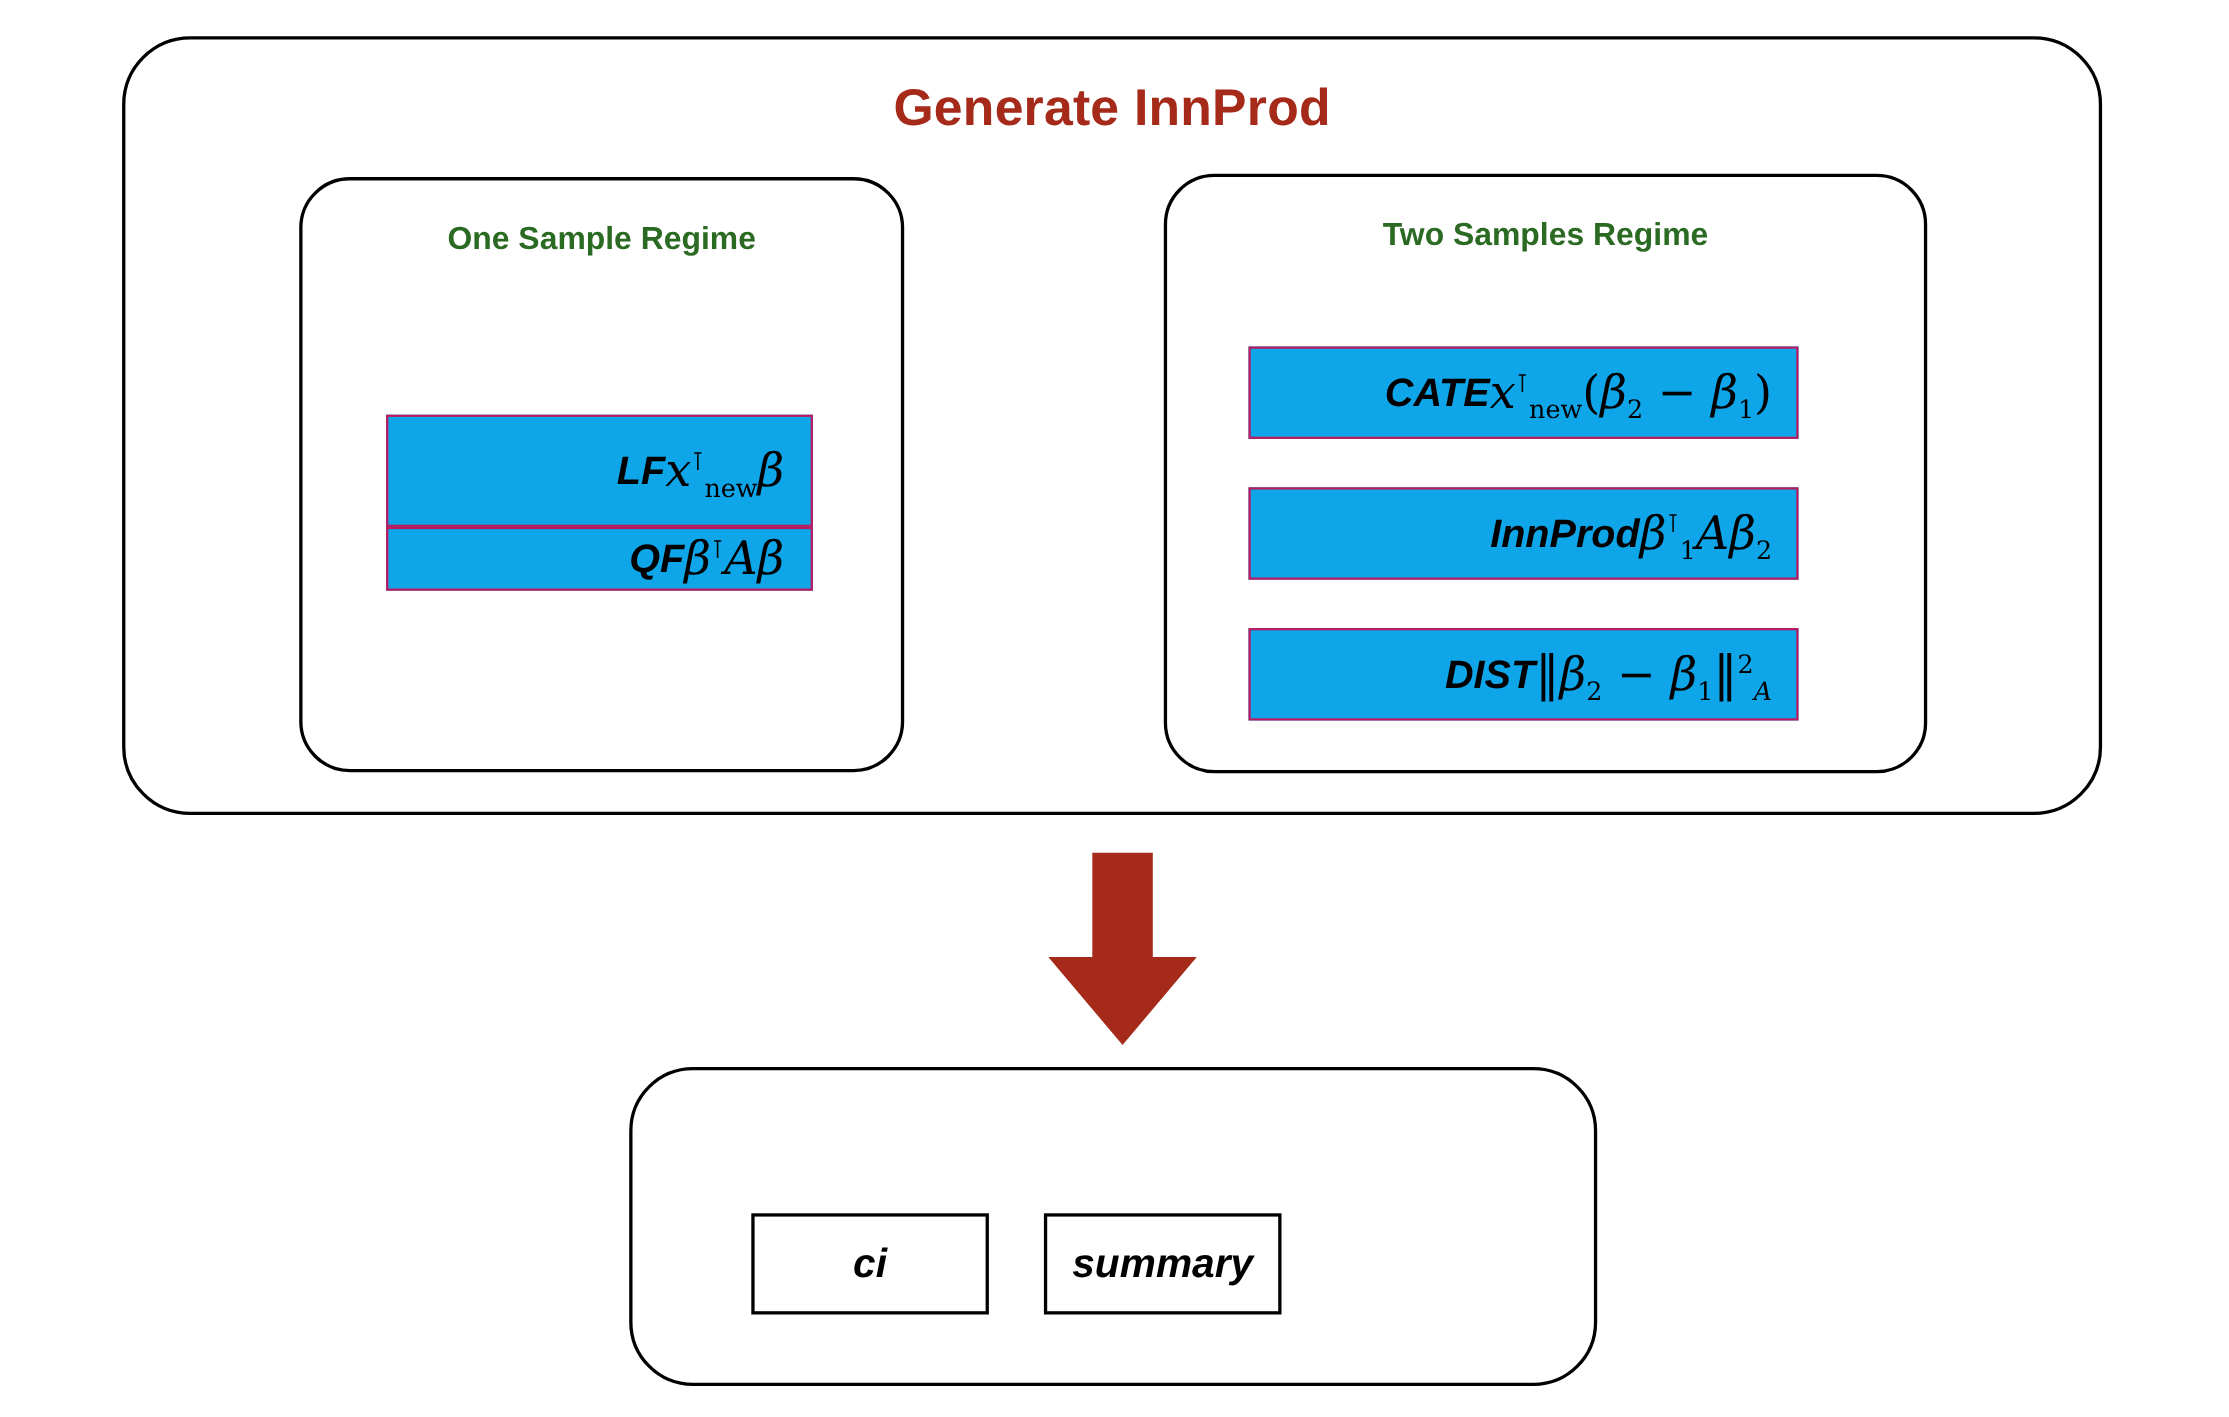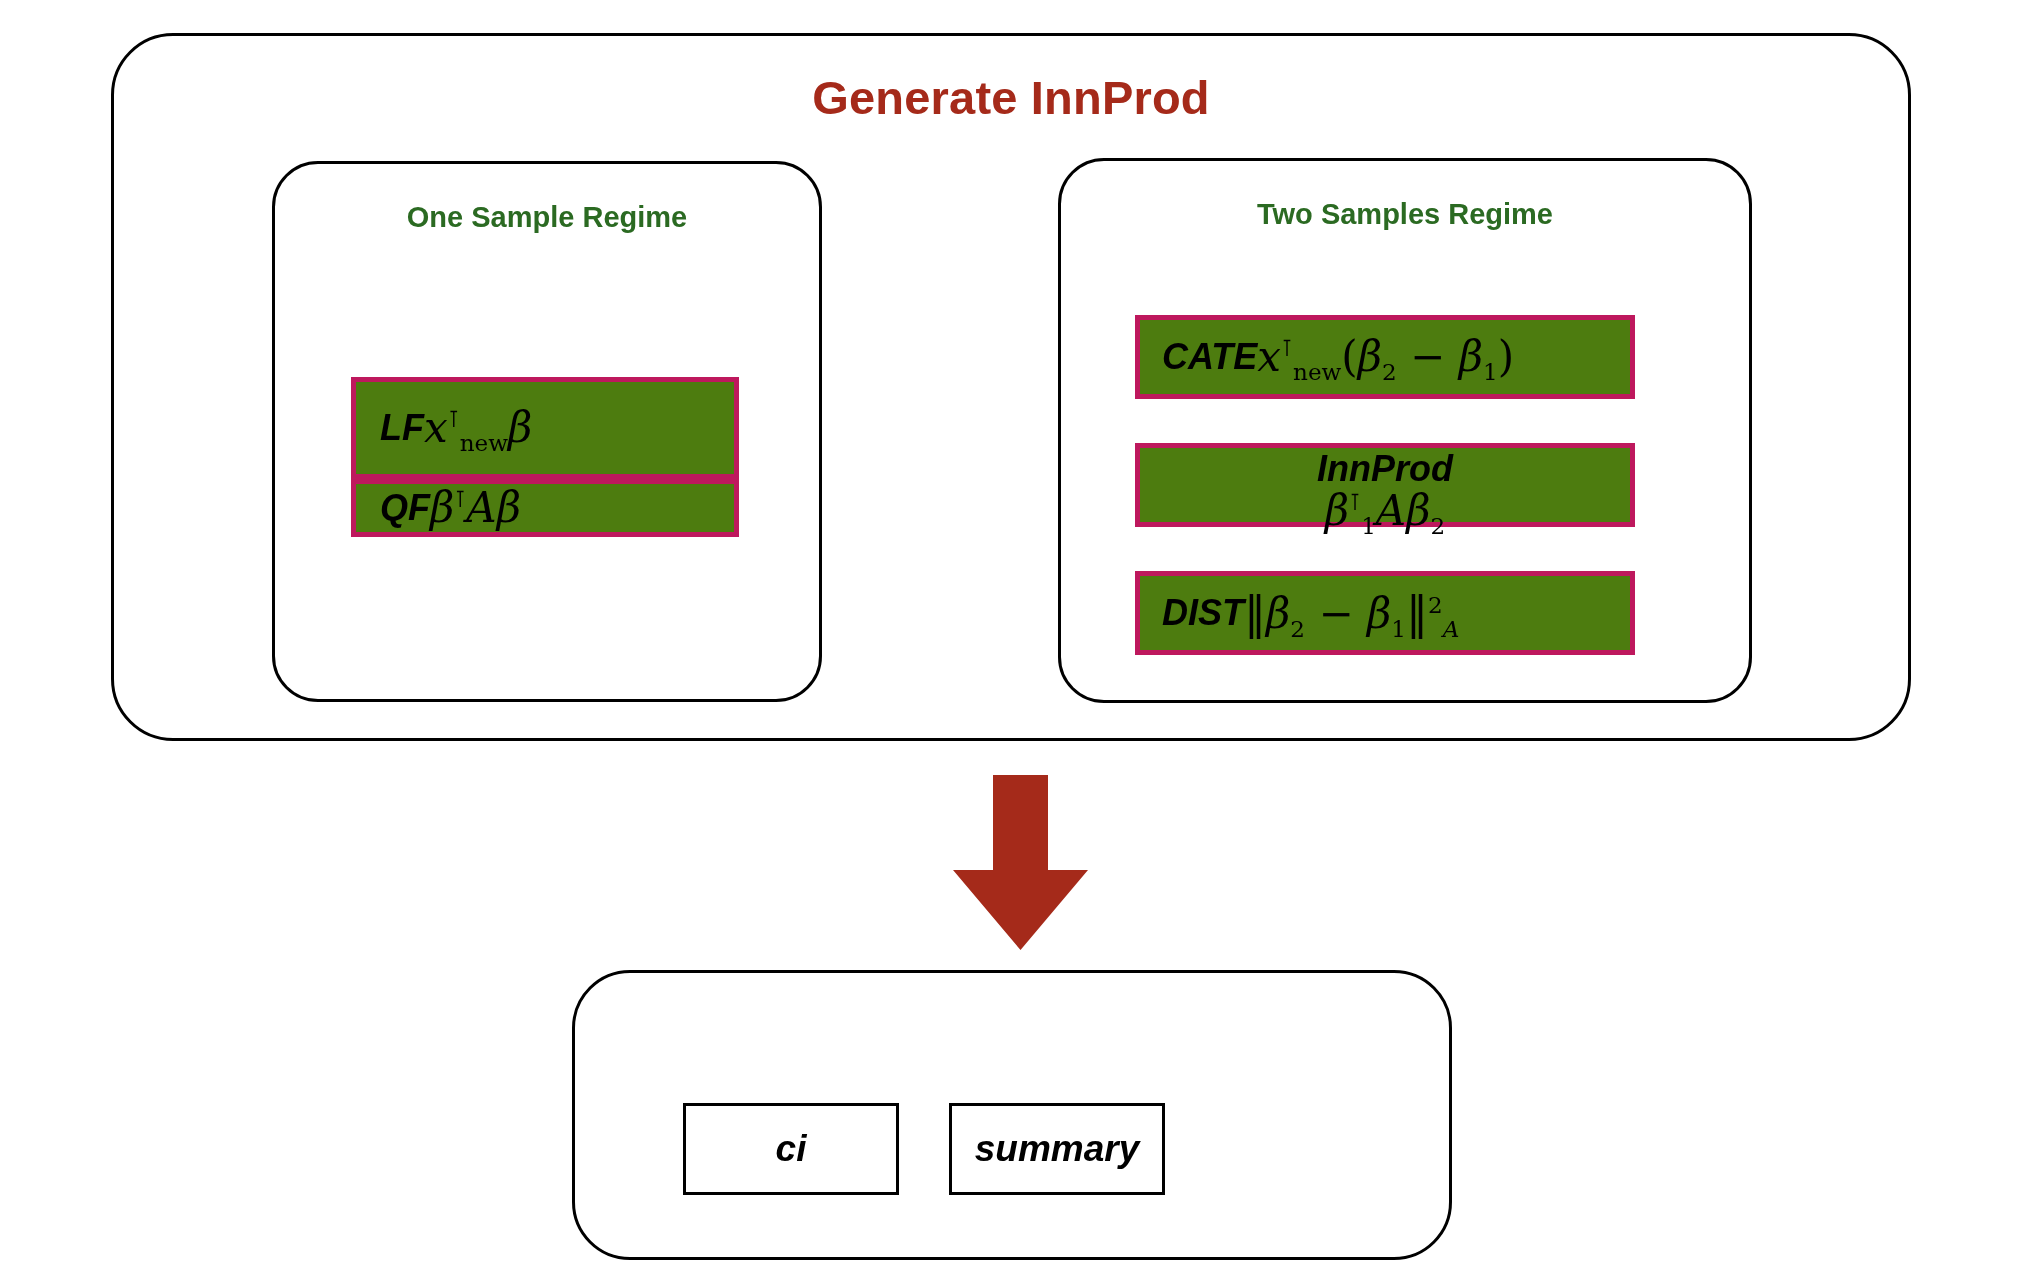--- a/index.html
+++ b/index.html
@@ -69,26 +69,26 @@
     top: 37px;
     text-align: center;
     font-weight: bold;
     font-size: 29px;
     color: #2B6A22;
   }
 
   
   .item-box {
     position: absolute;
-    border: 5px solid #be185d;
-    box-sizing: border-box;
-    background: #4d7c0f;
+    border: 2px solid #be185d;
+    box-sizing: border-box;
+    background: #0ea5e9;
     display: flex;
     align-items: center;
-    justify-content: flex-start;
+    justify-content: flex-end;
   }
   .item-label {
     font-weight: bold;
     font-style: italic;
     font-size: 36px;
     color: #000000;
     white-space: nowrap;
   }
   .item-formula {
     font-family: "DejaVu Serif", serif;
@@ -147,21 +147,20 @@
     width: 500px;
     height: 84px;
     padding: 0 22px;
   }
   .box-innprod {
     left: 74px;
     top: 282px;
     width: 500px;
     height: 84px;
     padding: 0 22px;
-    flex-direction: column;
   }
   .box-dist {
     left: 74px;
     top: 410px;
     width: 500px;
     height: 84px;
     padding: 0 22px;
   }
 
   

